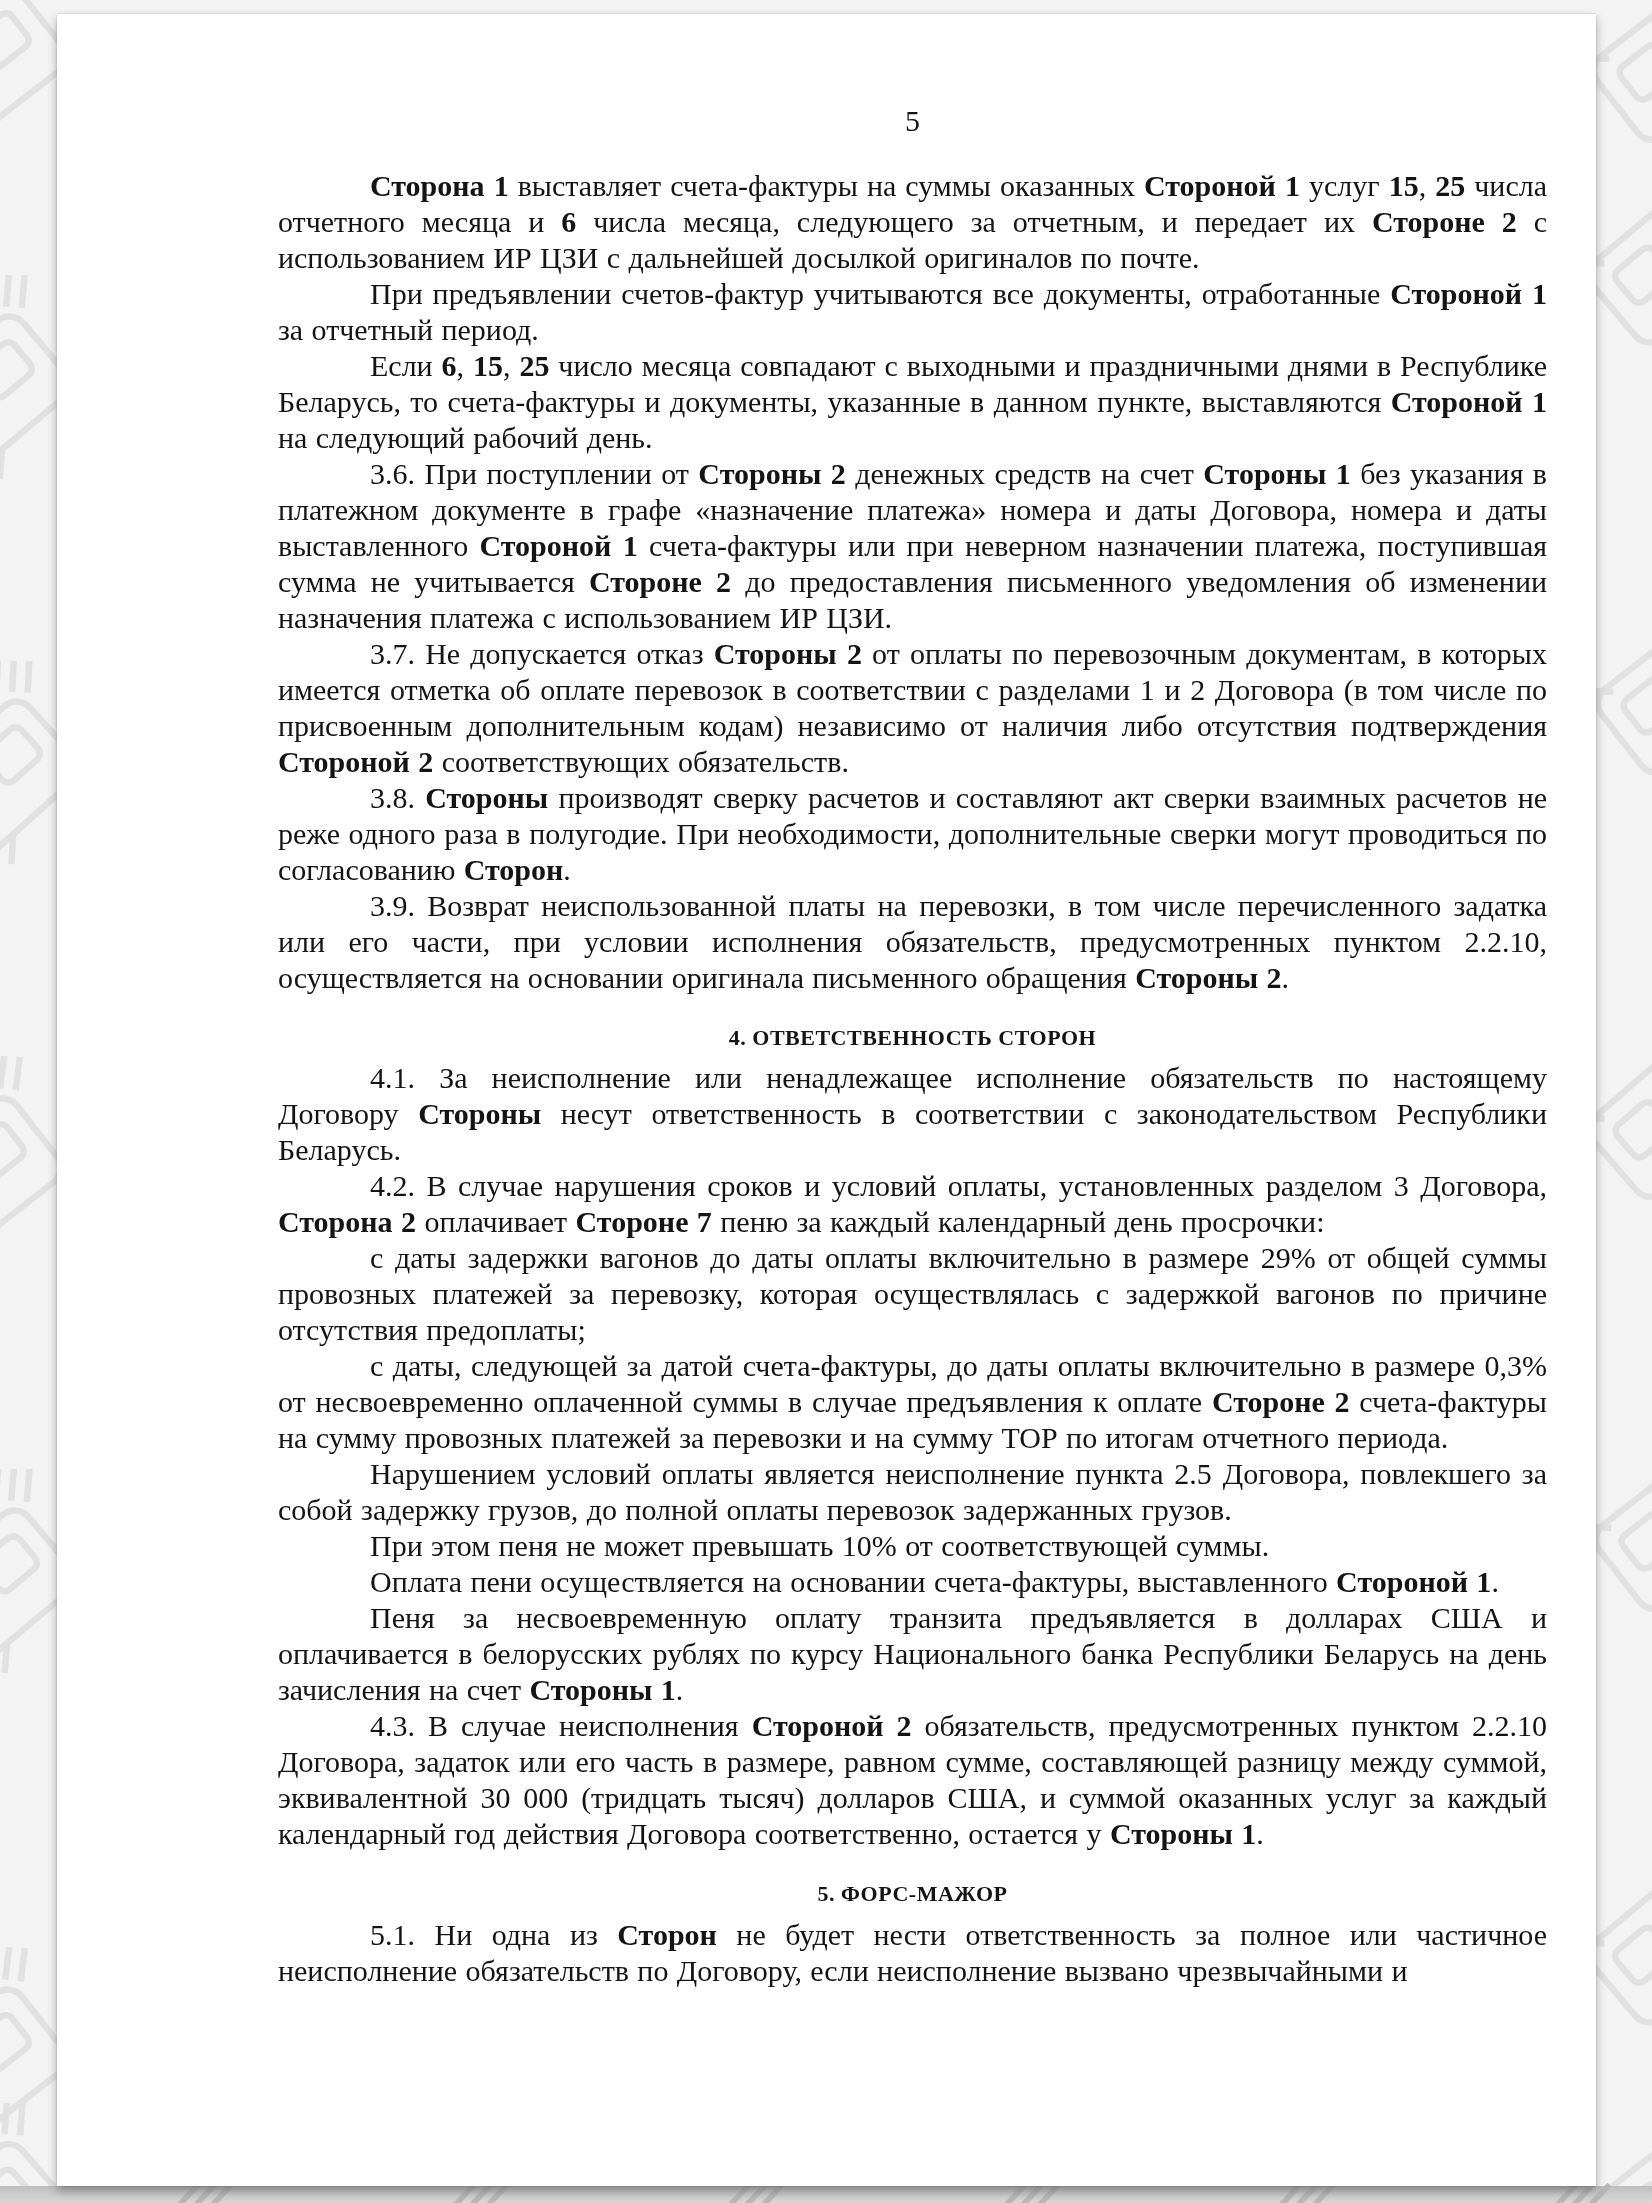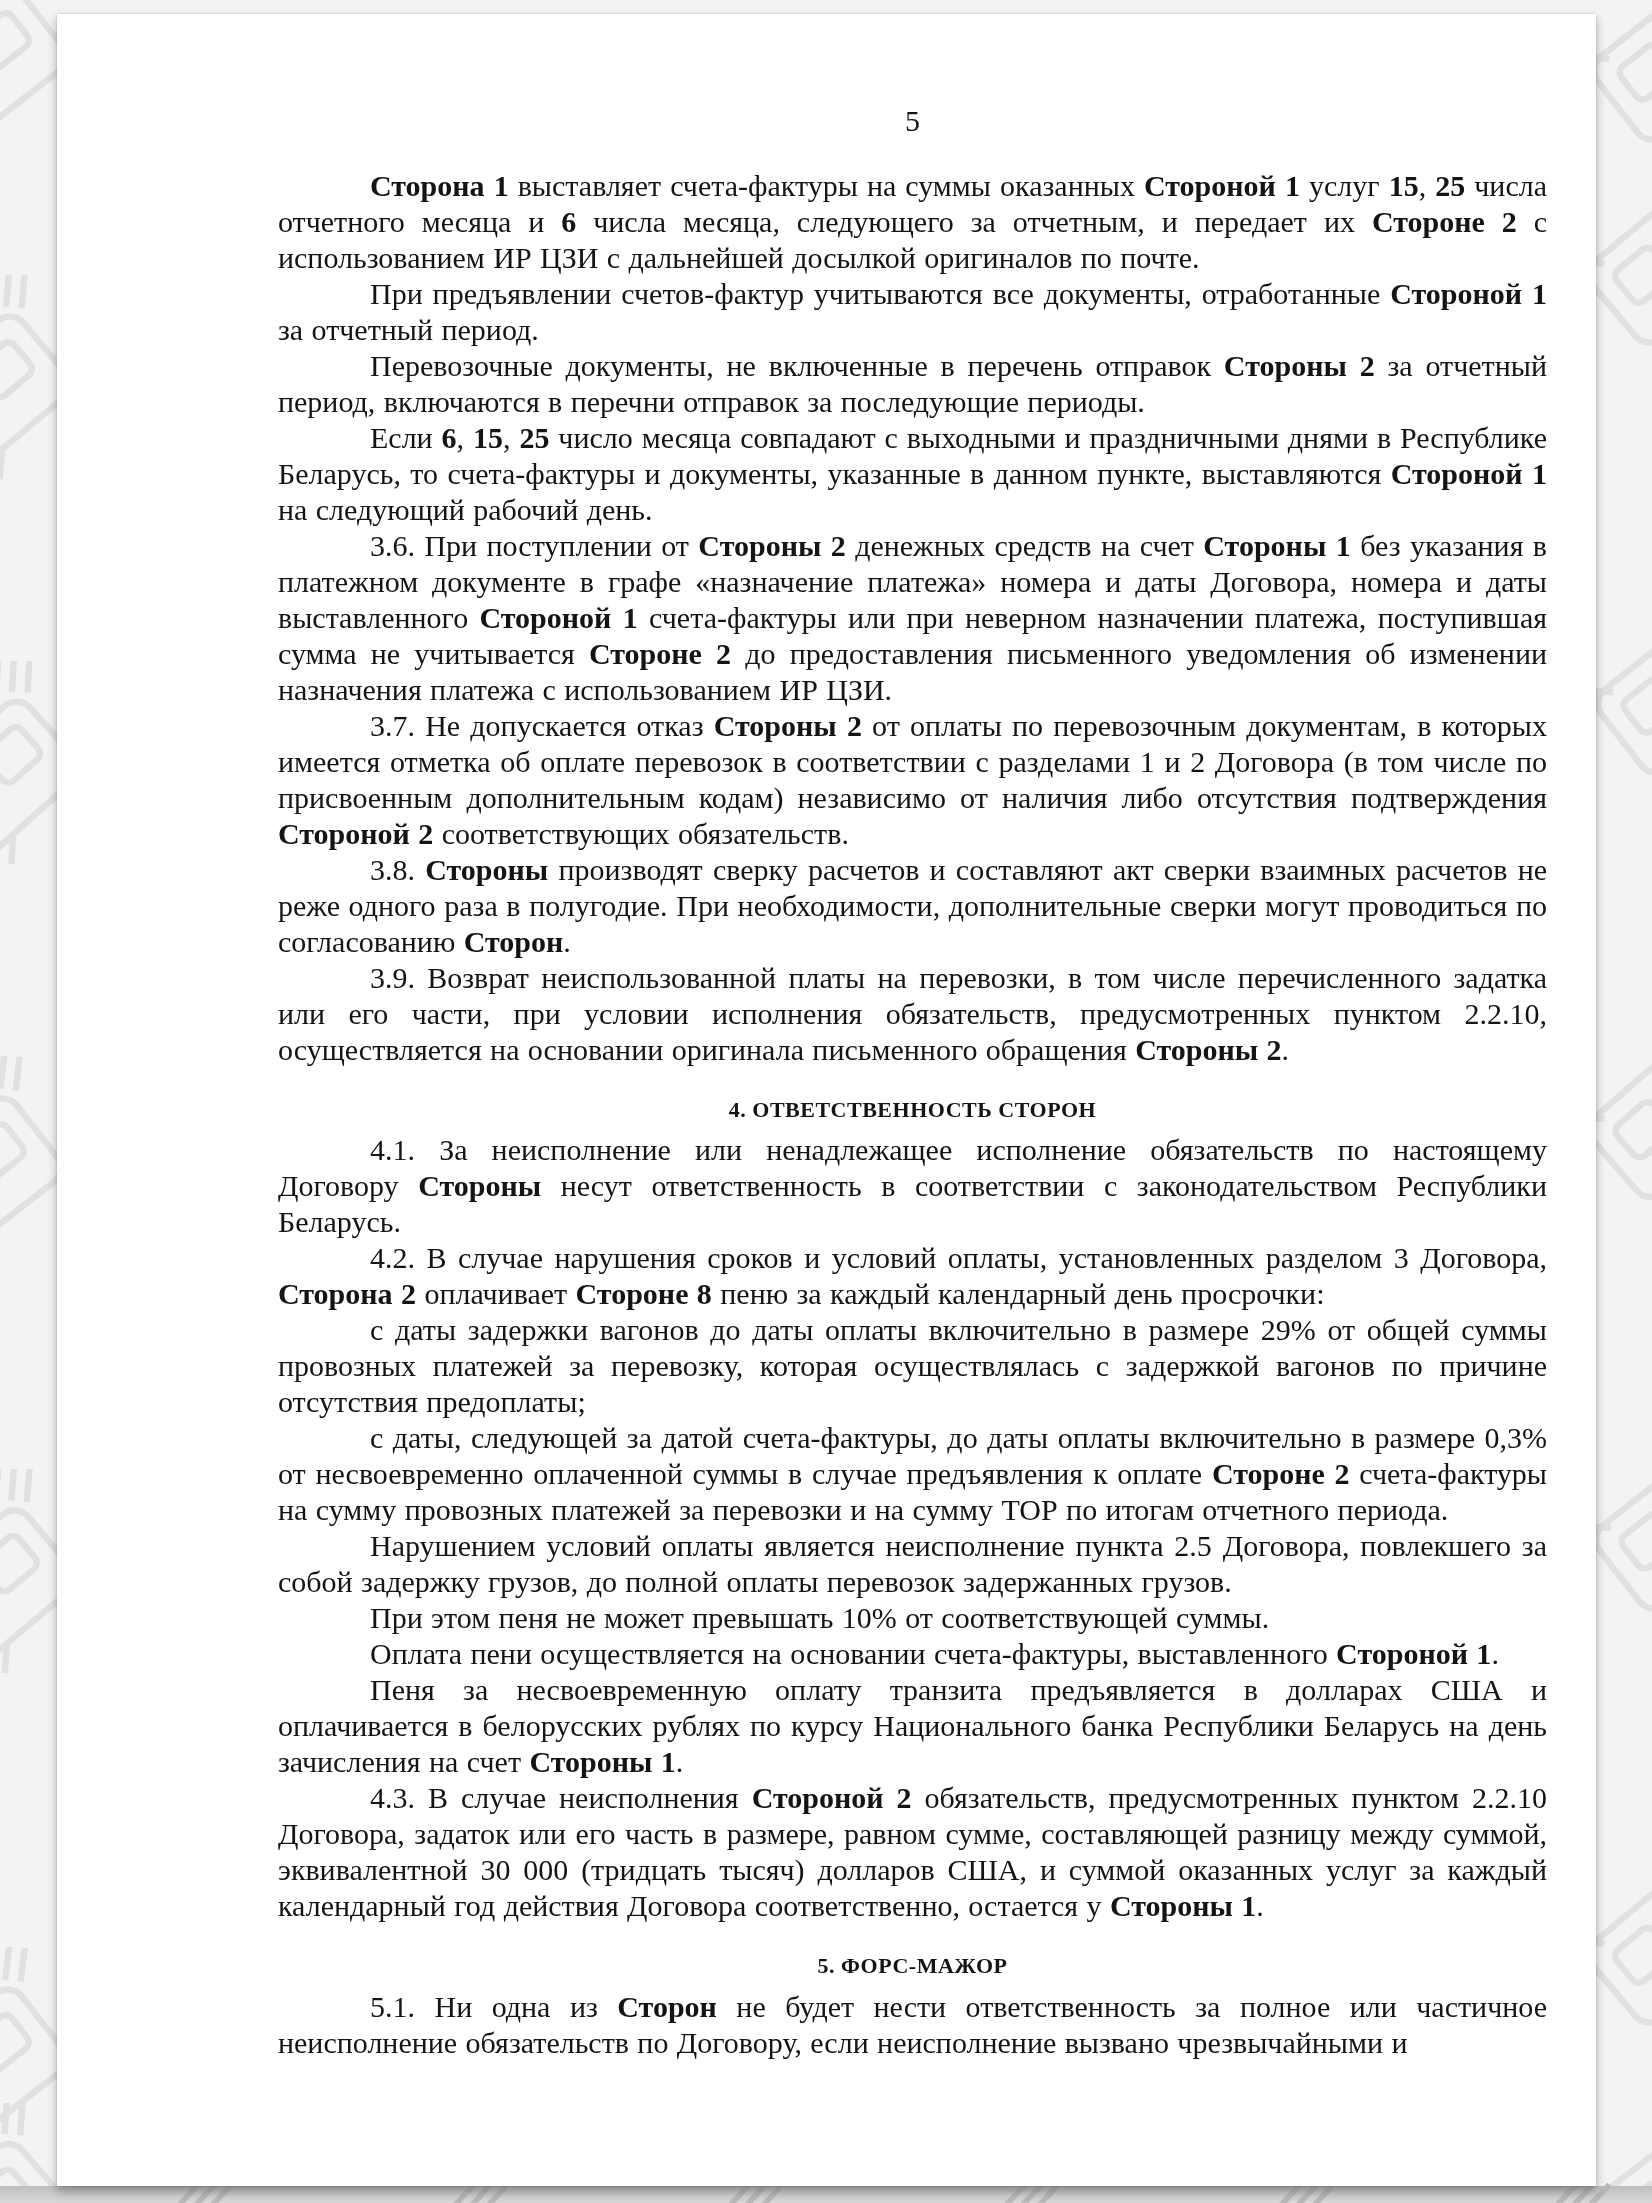--- a/index.html
+++ b/index.html
@@ -228,29 +228,28 @@
           <g fill="none" style="stroke:var(--band-mark,#b7b7b7)" stroke-width="6">
             <path d="M8 36 L36 6 M26 36 L54 6 M44 36 L72 6"></path>
           </g>
         </svg></div>
     </div>
   <div class="sheet" data-name="document-page">
     <div class="page-number" data-name="page-number">5</div>
     <div class="doc-body" id="doc-body" data-name="document-body">
         <p class="para" data-name="paragraph"><b data-name="bold-text-run">Сторона 1</b> выставляет счета-фактуры на суммы оказанных <b data-name="bold-text-run">Стороной 1</b> услуг <b data-name="bold-text-run">15</b>, <b data-name="bold-text-run">25</b> числа отчетного месяца и <b data-name="bold-text-run">6</b> числа месяца, следующего за отчетным, и передает их <b data-name="bold-text-run">Стороне 2</b> с использованием ИР ЦЗИ с дальнейшей досылкой оригиналов по почте.</p>
         <p class="para" data-name="paragraph">При предъявлении счетов-фактур учитываются все документы, отработанные <b data-name="bold-text-run">Стороной 1</b> за отчетный период.</p>
-        <p class="para" data-name="paragraph">Перевозочные документы, не включенные в перечень отправок <b data-name="bold-text-run">Стороны 2</b> за отчетный период, включаются в перечни отправок за последующие периоды.</p>
         <p class="para" data-name="paragraph">Если <b data-name="bold-text-run">6</b>, <b data-name="bold-text-run">15</b>, <b data-name="bold-text-run">25</b> число месяца совпадают с выходными и праздничными днями в Республике Беларусь, то счета-фактуры и документы, указанные в данном пункте, выставляются <b data-name="bold-text-run">Стороной 1</b> на следующий рабочий день.</p>
         <p class="para" data-name="paragraph">3.6. При поступлении от <b data-name="bold-text-run">Стороны 2</b> денежных средств на счет <b data-name="bold-text-run">Стороны 1</b> без указания в платежном документе в графе «назначение платежа» номера и даты Договора, номера и даты выставленного <b data-name="bold-text-run">Стороной 1</b> счета-фактуры или при неверном назначении платежа, поступившая сумма не учитывается <b data-name="bold-text-run">Стороне 2</b> до предоставления письменного уведомления об изменении назначения платежа с использованием ИР ЦЗИ.</p>
         <p class="para" data-name="paragraph">3.7. Не допускается отказ <b data-name="bold-text-run">Стороны 2</b> от оплаты по перевозочным документам, в которых имеется отметка об оплате перевозок в соответствии с разделами 1 и 2 Договора (в том числе по присвоенным дополнительным кодам) независимо от наличия либо отсутствия подтверждения <b data-name="bold-text-run">Стороной 2</b> соответствующих обязательств.</p>
         <p class="para" data-name="paragraph">3.8. <b data-name="bold-text-run">Стороны</b> производят сверку расчетов и составляют акт сверки взаимных расчетов не реже одного раза в полугодие. При необходимости, дополнительные сверки могут проводиться по согласованию <b data-name="bold-text-run">Сторон</b>.</p>
         <p class="para" data-name="paragraph">3.9. Возврат неиспользованной платы на перевозки, в том числе перечисленного задатка или его части, при условии исполнения обязательств, предусмотренных пунктом 2.2.10, осуществляется на основании оригинала письменного обращения <b data-name="bold-text-run">Стороны 2</b>.</p>
         <div class="heading" data-name="section-heading">4. ОТВЕТСТВЕННОСТЬ СТОРОН</div>
         <p class="para" data-name="paragraph">4.1. За неисполнение или ненадлежащее исполнение обязательств по настоящему Договору <b data-name="bold-text-run">Стороны</b> несут ответственность в соответствии с законодательством Республики Беларусь.</p>
-        <p class="para" data-name="paragraph">4.2. В случае нарушения сроков и условий оплаты, установленных разделом 3 Договора, <b data-name="bold-text-run">Сторона 2</b> оплачивает <b data-name="bold-text-run">Стороне 8</b> пеню за каждый календарный день просрочки:</p>
+        <p class="para" data-name="paragraph">4.2. В случае нарушения сроков и условий оплаты, установленных разделом 3 Договора, <b data-name="bold-text-run">Сторона 2</b> оплачивает <b data-name="bold-text-run">Стороне 7</b> пеню за каждый календарный день просрочки:</p>
         <p class="para" data-name="paragraph">с даты задержки вагонов до даты оплаты включительно в размере 29% от общей суммы провозных платежей за перевозку, которая осуществлялась с задержкой вагонов по причине отсутствия предоплаты;</p>
         <p class="para" data-name="paragraph">с даты, следующей за датой счета-фактуры, до даты оплаты включительно в размере 0,3% от несвоевременно оплаченной суммы в случае предъявления к оплате <b data-name="bold-text-run">Стороне 2</b> счета-фактуры на сумму провозных платежей за перевозки и на сумму ТОР по итогам отчетного периода.</p>
         <p class="para" data-name="paragraph">Нарушением условий оплаты является неисполнение пункта 2.5 Договора, повлекшего за собой задержку грузов, до полной оплаты перевозок задержанных грузов.</p>
         <p class="para" data-name="paragraph">При этом пеня не может превышать 10% от соответствующей суммы.</p>
         <p class="para" data-name="paragraph">Оплата пени осуществляется на основании счета-фактуры, выставленного <b data-name="bold-text-run">Стороной 1</b>.</p>
         <p class="para" data-name="paragraph">Пеня за несвоевременную оплату транзита предъявляется в долларах США и оплачивается в белорусских рублях по курсу Национального банка Республики Беларусь на день зачисления на счет <b data-name="bold-text-run">Стороны 1</b>.</p>
         <p class="para" data-name="paragraph">4.3. В случае неисполнения <b data-name="bold-text-run">Стороной 2</b> обязательств, предусмотренных пунктом 2.2.10 Договора, задаток или его часть в размере, равном сумме, составляющей разницу между суммой, эквивалентной 30 000 (тридцать тысяч) долларов США, и суммой оказанных услуг за каждый календарный год действия Договора соответственно, остается у <b data-name="bold-text-run">Стороны 1</b>.</p>
         <div class="heading" data-name="section-heading">5. ФОРС-МАЖОР</div>
         <p class="para" data-name="paragraph">5.1. Ни одна из <b data-name="bold-text-run">Сторон</b> не будет нести ответственность за полное или частичное неисполнение обязательств по Договору, если неисполнение вызвано чрезвычайными и</p>
       </div>

